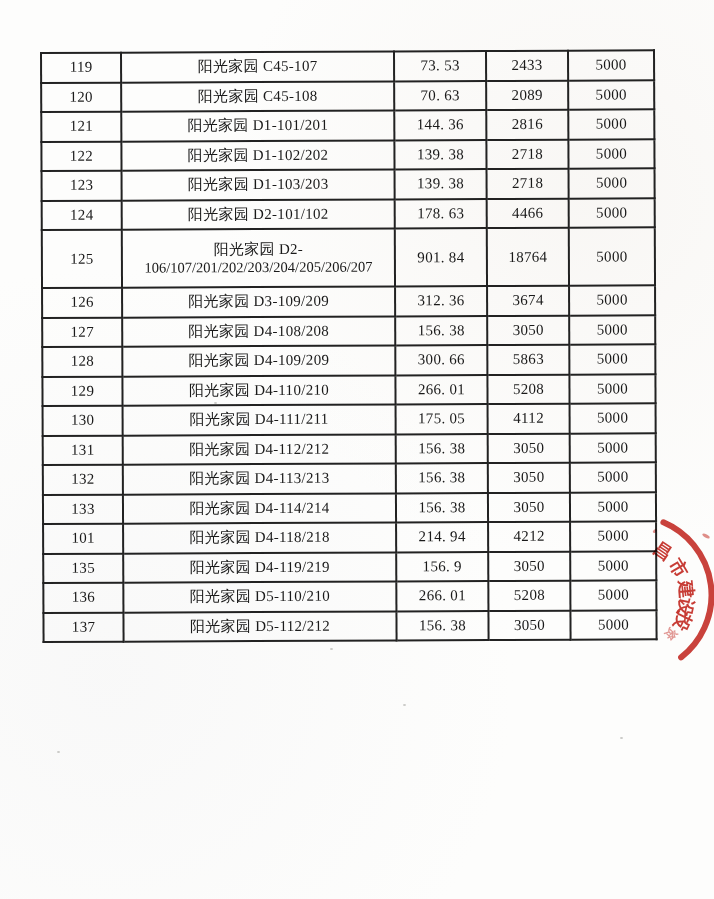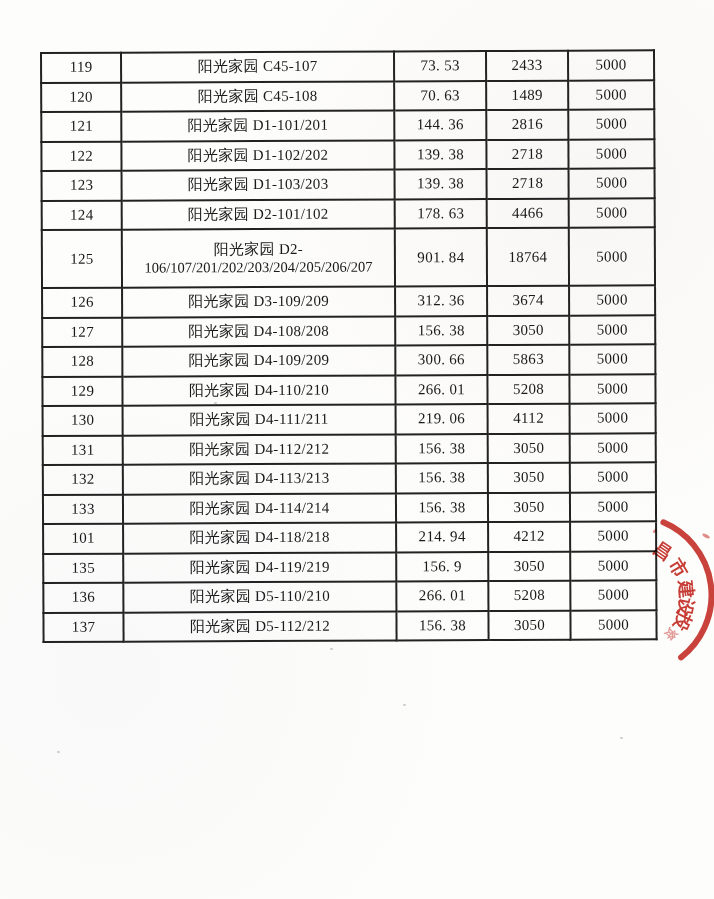--- a/index.html
+++ b/index.html
@@ -102,21 +102,21 @@
             <td class="area-cell">73. 53</td>
             <td class="amount-cell">2433</td>
             <td class="price-cell">5000</td>
           </tr>
           <tr>
             <td class="row-number-cell">120</td>
             <td class="property-name-cell">
               <div>阳光家园 C45-108</div>
             </td>
             <td class="area-cell">70. 63</td>
-            <td class="amount-cell">1489</td>
+            <td class="amount-cell">2089</td>
             <td class="price-cell">5000</td>
           </tr>
           <tr>
             <td class="row-number-cell">121</td>
             <td class="property-name-cell">
               <div>阳光家园 D1-101/201</div>
             </td>
             <td class="area-cell">144. 36</td>
             <td class="amount-cell">2816</td>
             <td class="price-cell">5000</td>
@@ -192,21 +192,21 @@
             </td>
             <td class="area-cell">266. 01</td>
             <td class="amount-cell">5208</td>
             <td class="price-cell">5000</td>
           </tr>
           <tr>
             <td class="row-number-cell">130</td>
             <td class="property-name-cell">
               <div>阳光家园 D4-111/211</div>
             </td>
-            <td class="area-cell">219. 06</td>
+            <td class="area-cell">175. 05</td>
             <td class="amount-cell">4112</td>
             <td class="price-cell">5000</td>
           </tr>
           <tr>
             <td class="row-number-cell">131</td>
             <td class="property-name-cell">
               <div>阳光家园 D4-112/212</div>
             </td>
             <td class="area-cell">156. 38</td>
             <td class="amount-cell">3050</td>

